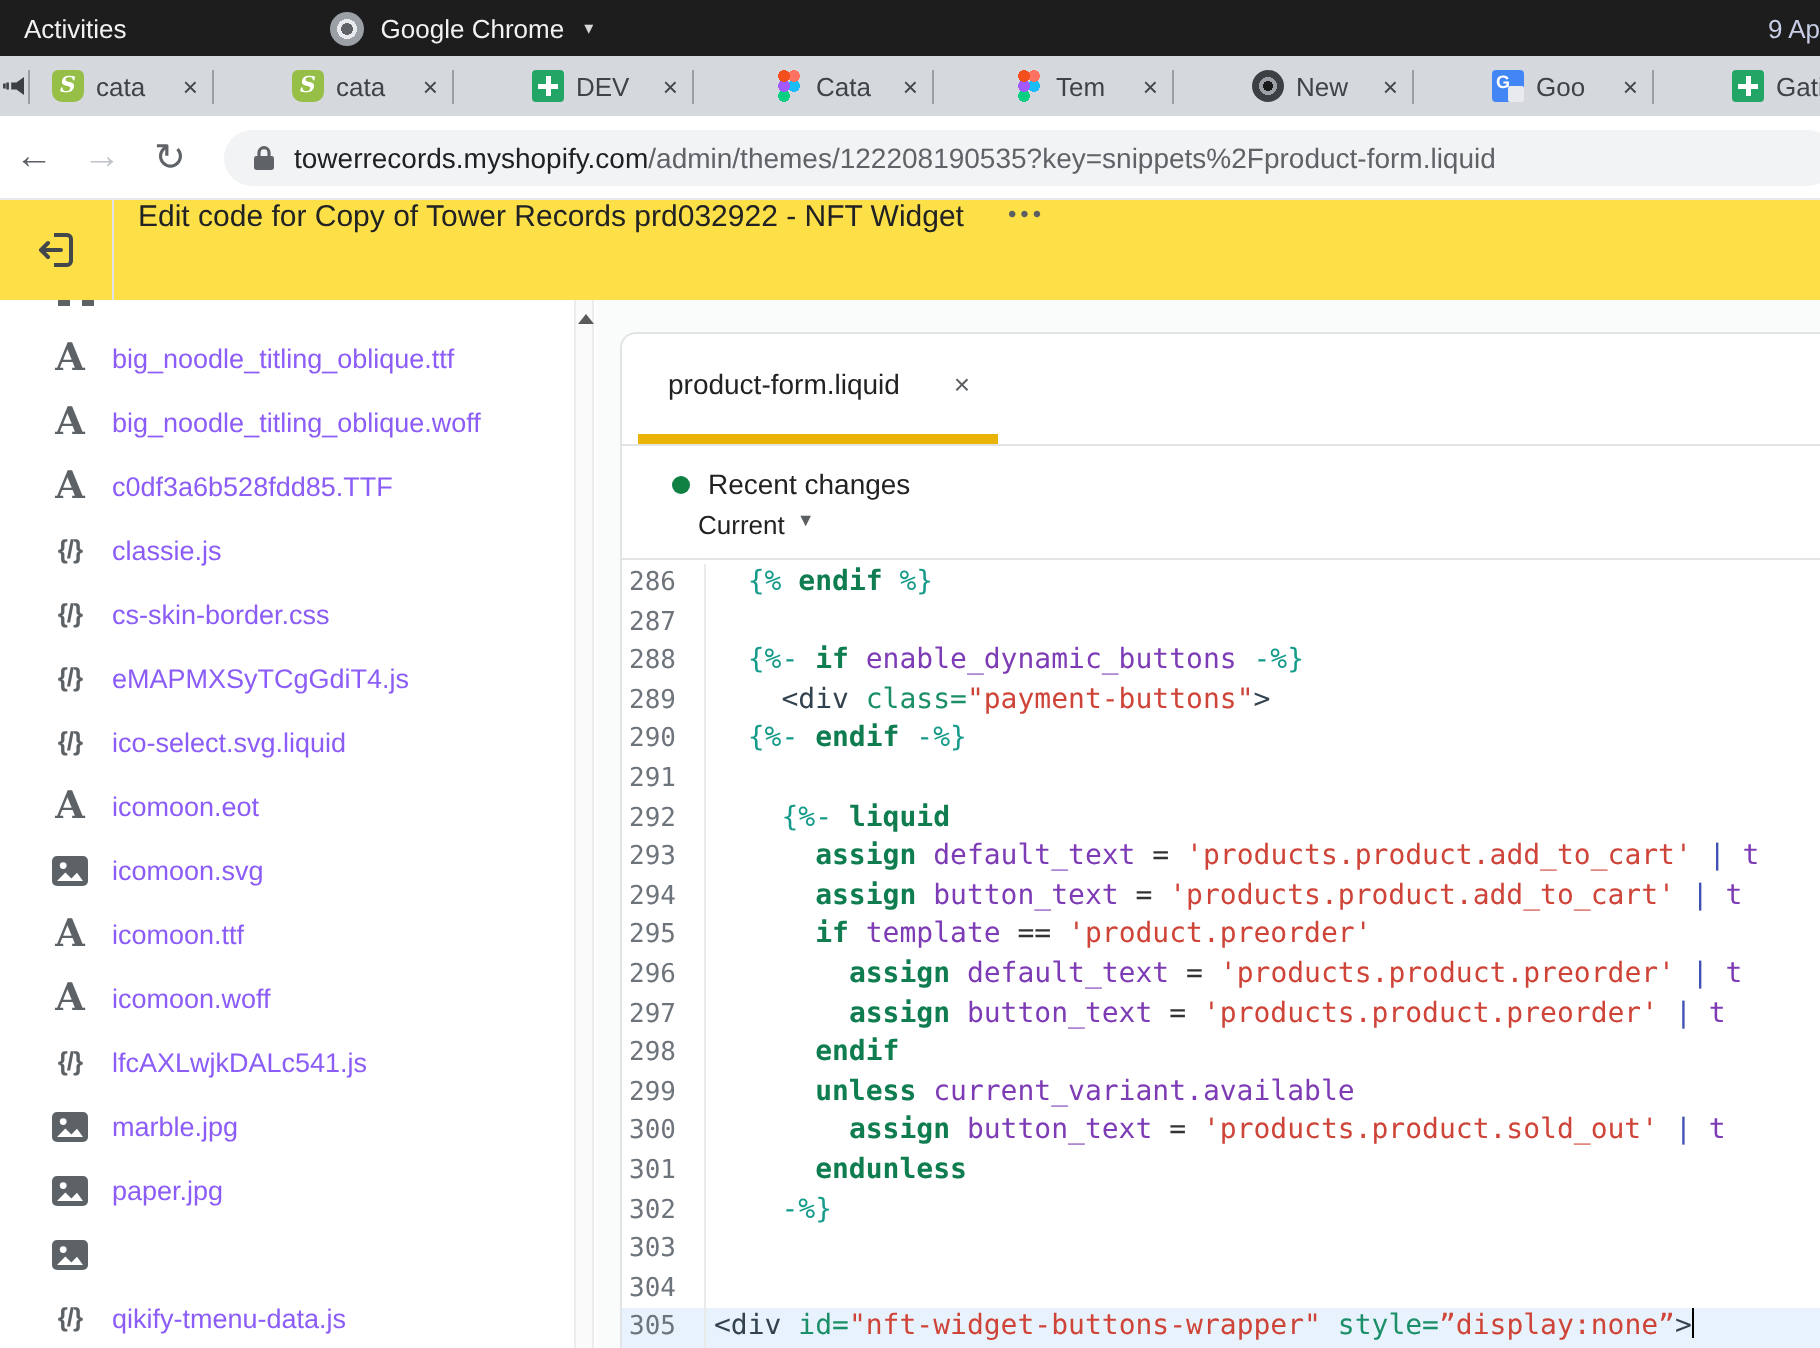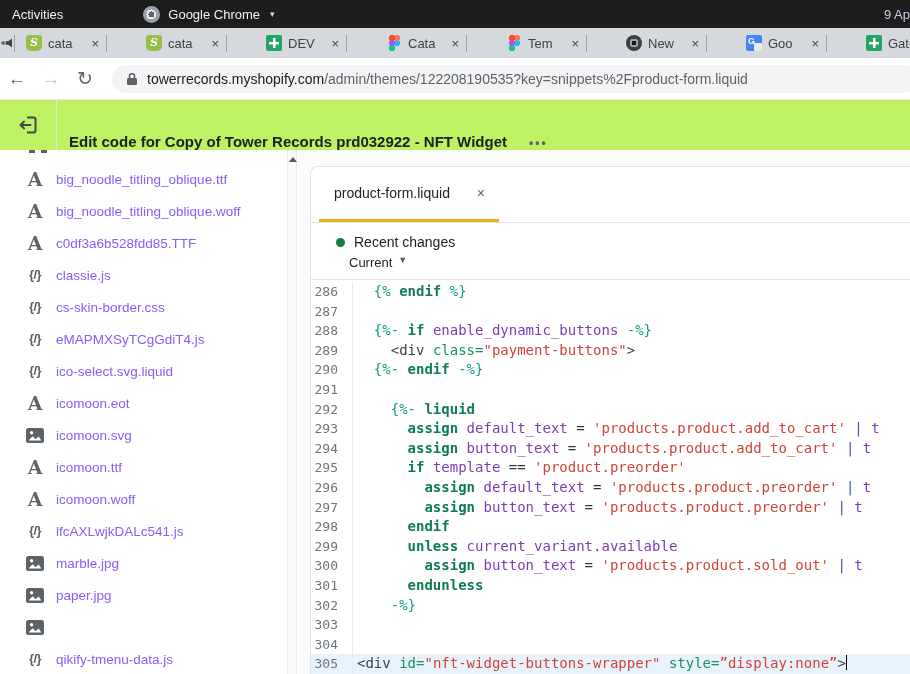--- a/index.html
+++ b/index.html
@@ -3,21 +3,21 @@
 <meta charset="utf-8">
 <style>
   * { margin:0; padding:0; box-sizing:border-box; }
   html,body { width:910px; height:674px; overflow:hidden; background:#fff;
               font-family:"Liberation Sans", sans-serif; }
 
   
   .gnome-bar { position:relative; height:28px; background:#1d1d1d; color:#f2f2f2;
                display:flex; align-items:center; font-size:13px; }
   .gnome-activities { padding:0 12px; height:100%; display:flex; align-items:center; cursor:pointer; }
-  .gnome-app { display:flex; align-items:center; gap:8px; margin-left:68px; cursor:pointer; }
+  .gnome-app { display:flex; align-items:center; gap:8px; margin-left:90px; cursor:pointer; }
   .chrome-mini-icon { width:17px; height:17px; border-radius:50%;
       background:radial-gradient(circle at 50% 50%, #5f6368 0 3px, #e8eaed 3px 5px, #9aa0a6 5px 9px); }
   .gnome-caret { font-size:9px; color:#d8d8d8; margin-left:2px; }
   .gnome-clock { position:absolute; right:-8px; top:0; height:100%; display:flex; align-items:center;
                  color:#c7cde6; font-size:13px; width:34px; overflow:hidden; white-space:nowrap; }
 
   
   .tab-strip { height:30px; background:#d5d8dc; display:flex; align-items:stretch; }
   .audio-btn { width:48px; display:flex; align-items:center; justify-content:center; border-right:1px solid #9b9fa4;
                align-self:center; height:17px; }
@@ -61,21 +61,21 @@
   .toolbar { position:relative; height:42px; background:#fff; border-bottom:1px solid #e8eaed;
              display:flex; align-items:center; }
   .nav-btn { width:34px; text-align:center; font-size:19px; color:#5f6368; cursor:pointer; }
   .nav-btn.disabled { color:#c0c3c7; }
   .omnibox { position:absolute; left:112px; right:-8px; top:7px; height:28px; background:#f1f3f4;
              border-radius:14px; display:flex; align-items:center; padding-left:14px; gap:9px; }
   .url { font-size:14px; color:#5f6368; white-space:nowrap; overflow:hidden; }
   .url b { color:#202124; font-weight:normal; }
 
   
-  .sh-header { height:50px; background:#bef264; display:flex; align-items:flex-end;font-weight:bold; }
+  .sh-header { height:50px; background:#fde047; display:flex; align-items:flex-start; }
   .exit-btn { width:57px; height:100%; display:flex; align-items:center; justify-content:center;
               border-right:1px solid #e1e3e5; cursor:pointer; }
   .sh-title { font-size:15px; color:#202223; margin-left:12px; }
   .more-btn { margin-left:22px; color:#5c5f62; font-size:12px; letter-spacing:2px; cursor:pointer; }
 
   
   .content { height:524px; display:flex; background:#fafbfb; }
 
   .sidebar { width:298px; background:#fff; position:relative; overflow:hidden; flex:none; }
   .file-list { padding-top:13px; }
@@ -90,21 +90,21 @@
                border-left:1px solid #ececec; border-right:1px solid #ececec; }
   .sb-arrow { position:absolute; top:7px; left:1px; width:0; height:0;
               border:4px solid transparent; border-bottom:5px solid #5a5a5a; border-top:none; }
 
   
   .editor-wrap { flex:1; padding:16px 0 0 12px; min-width:0; }
   .editor-card { background:#fff; border:1px solid #e1e3e5; border-right:none; border-bottom:none;
                  border-radius:8px 0 0 0; height:100%; display:flex; flex-direction:column; min-width:0; }
   .ed-tabbar { height:56px; border-bottom:1px solid #e1e3e5; display:flex; align-items:stretch; flex:none; }
   .ed-tab { margin-left:8px; width:180px; display:flex; align-items:center; padding:0 14px 0 15px;
-            border-bottom:3px solid #eab308; cursor:pointer; }
+            border-bottom:5px solid #eab308; cursor:pointer; }
   .ed-tab-label { flex:1; font-size:14px; color:#202223; }
   .ed-tab-close { color:#5c5f62; font-size:14px; cursor:pointer; }
   .recent-block { border-bottom:1px solid #e1e3e5; padding:11px 0 9px 25px; flex:none; }
   .recent-row { display:flex; align-items:center; gap:9px; }
   .recent-dot { width:9px; height:9px; border-radius:50%; background:#108043; }
   .recent-label { font-size:14px; color:#202223; }
   .current-row { margin:5px 0 0 13px; display:flex; align-items:flex-start; gap:6px; cursor:pointer; }
   .current-label { font-size:13px; color:#202223; }
   .current-caret { font-size:9px; color:#5c5f62; }
 

